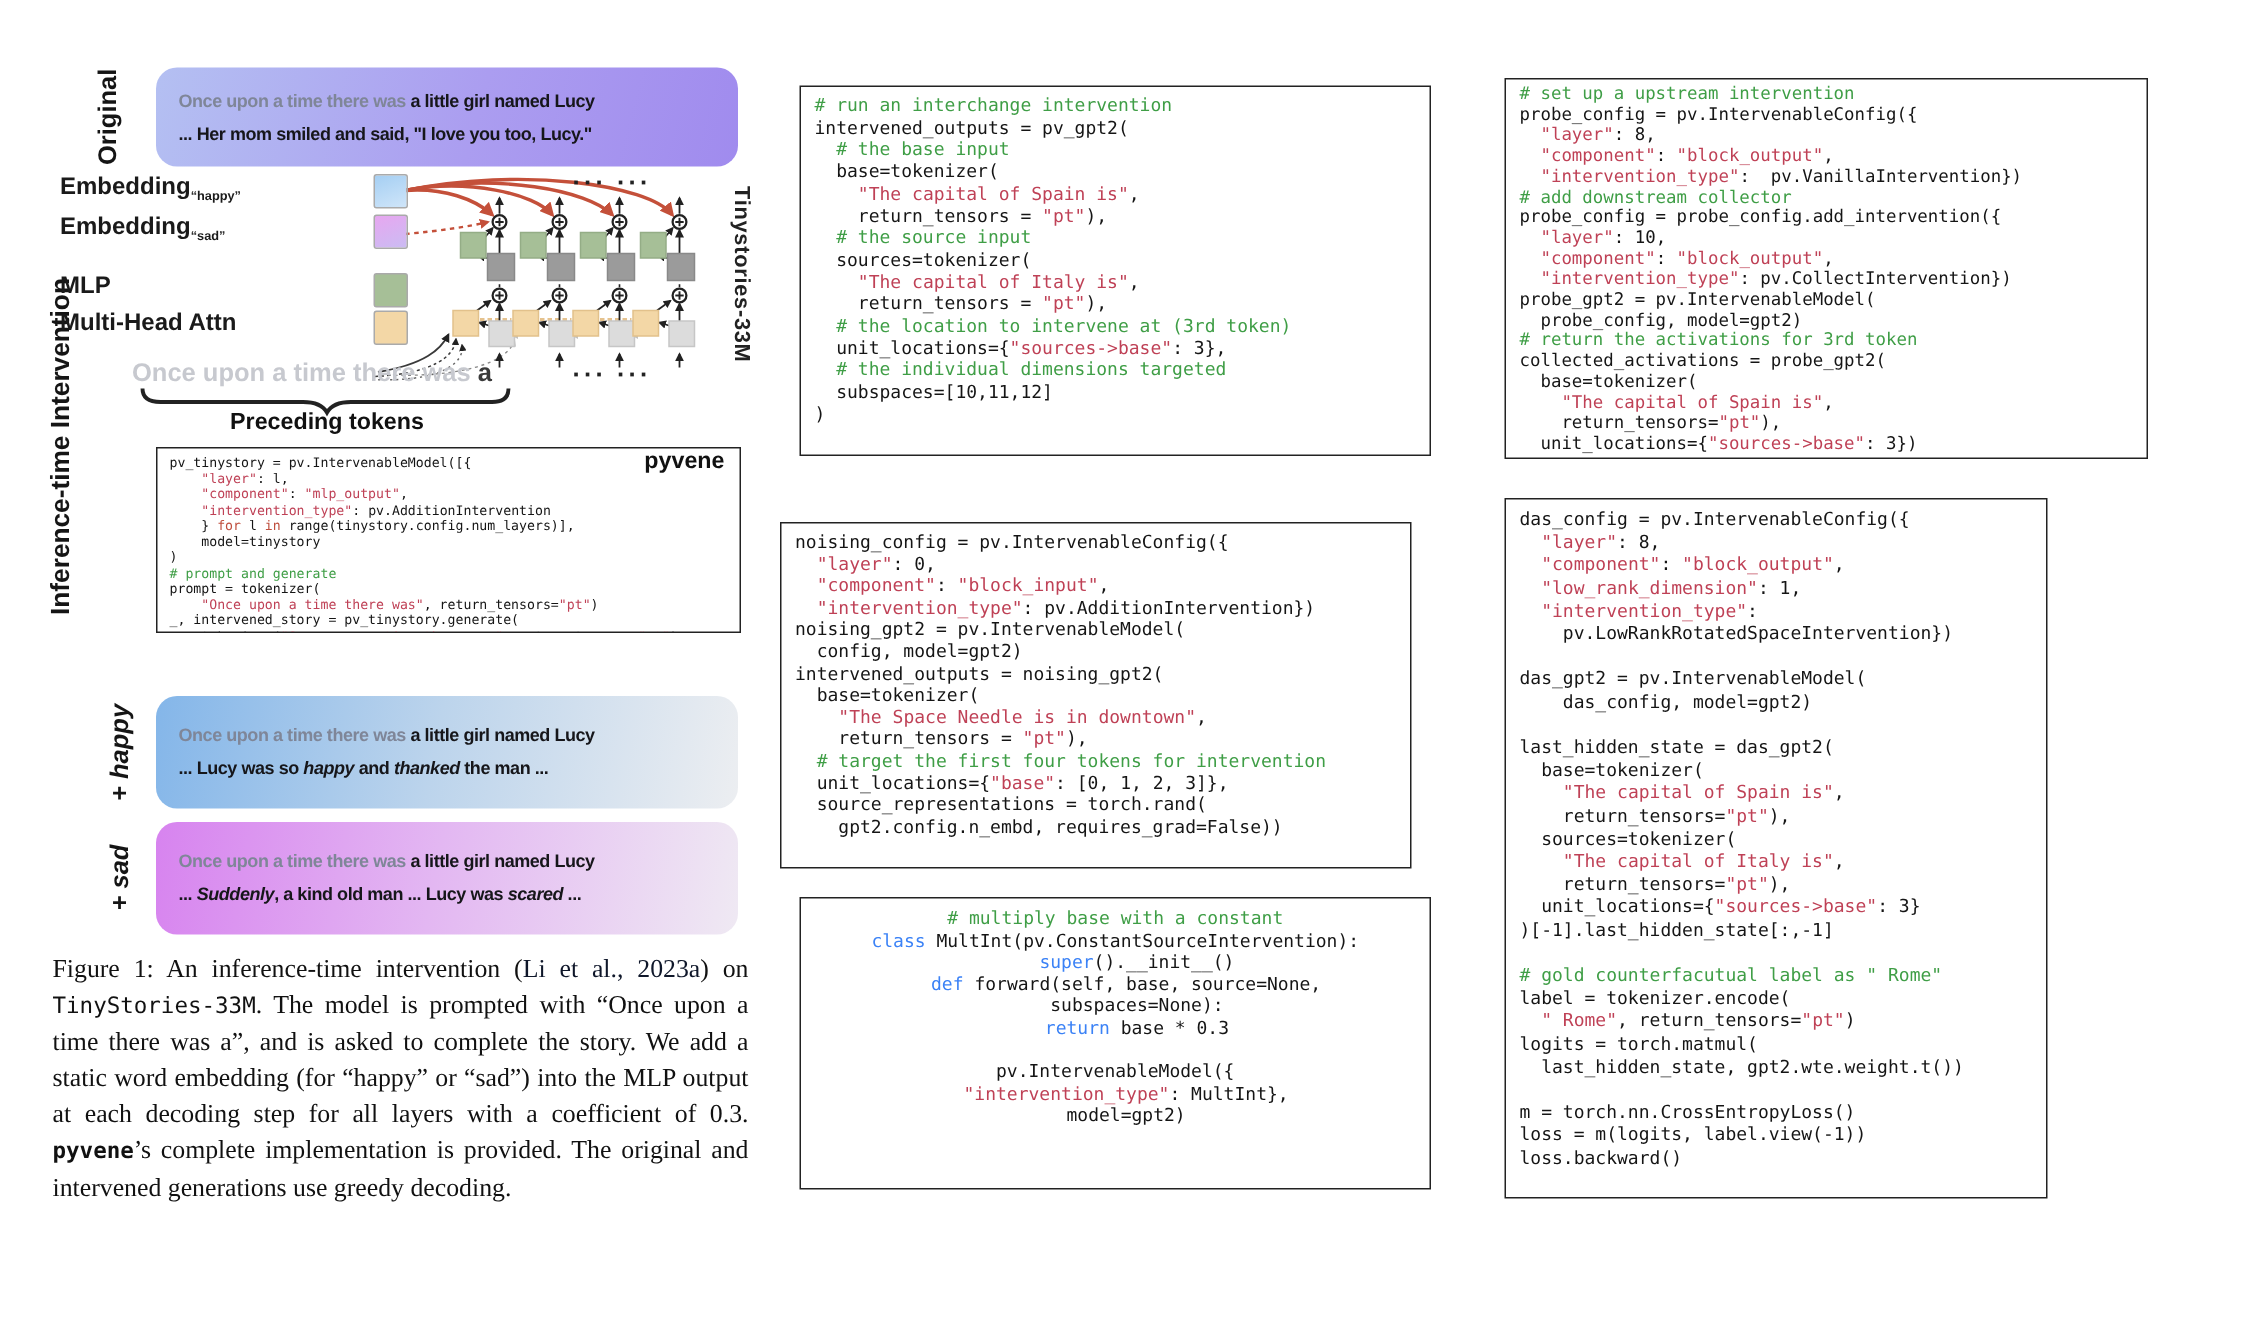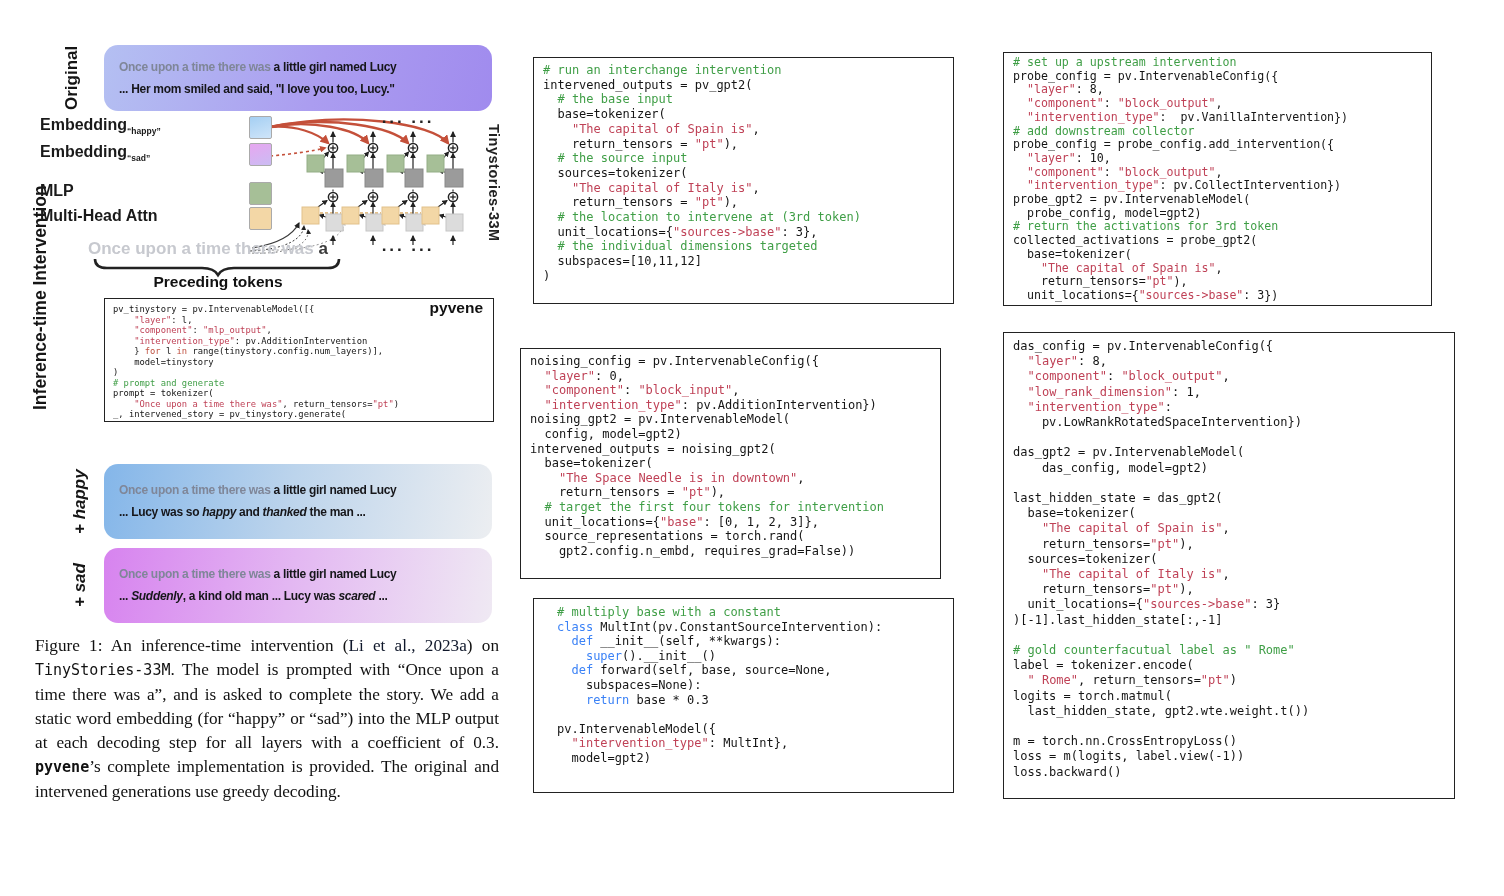--- a/index.html
+++ b/index.html
@@ -47,23 +47,23 @@
   .code-box{position:absolute;background:#fff;border:1.2px solid #222;box-sizing:border-box;
        font-family:"DejaVu Sans Mono",monospace;color:#151515;overflow:hidden;}
   .cl{white-space:pre;}
   .tok-c{color:#3f9e46;} .tok-s{color:#bf4156;} .tok-r{color:#bf4f3e;} .tok-k{color:#3b82f6;}
   .pyvene-box{left:104px;top:298px;width:390px;height:124px;border-width:1.5px;
        font-size:8.8px;line-height:10.5px;padding:5px 8px;}
   .brand{position:absolute;top:4px;right:10px;font-family:"Liberation Sans",sans-serif;
        font-weight:700;font-size:15.5px;color:#111;}
   .mid1{left:533px;top:57px;width:421px;height:247px;font-size:12px;line-height:14.7px;padding:5px 9px;}
   .mid2{left:520px;top:348px;width:421px;height:231px;font-size:12px;line-height:14.6px;padding:5px 9px;}
-  .mid3{left:533px;top:598px;width:421px;height:195px;font-size:12px;line-height:14.6px;padding:6px 23px;}
+  .mid3{left:533px;top:598px;width:421px;height:195px;font-size:12px;line-height:14.6px;padding:6px 4px;text-align:center;}
   .right1{left:1003px;top:52px;width:429px;height:254px;font-size:11.6px;line-height:13.7px;padding:3px 9px;}
-  .right2{left:1003px;top:332px;width:452px;height:467px;font-size:12px;line-height:15.2px;padding:6px 9px;}
+  .right2{left:1003px;top:332px;width:362px;height:467px;font-size:12px;line-height:15.2px;padding:6px 9px;}
   
   .caption{position:absolute;left:35px;top:634px;width:464px;margin:0;text-align:justify;
        font-family:"Liberation Serif",serif;font-size:17.2px;line-height:24.3px;color:#111;}
   .rt-i-t{}
   .rt-i-cite{color:#0f172a;cursor:pointer;}
   .rt-i-mono{font-family:"DejaVu Sans Mono",monospace;font-size:15px;}
   .rt-i-monob{font-family:"DejaVu Sans Mono",monospace;font-size:15px;font-weight:700;}
 </style>
 </head>
 <body>
@@ -266,21 +266,20 @@
       <div class="cl"><span>    return_tensors = </span><span class="tok-s">"pt"</span><span>),</span></div>
       <div class="cl"><span class="tok-c">  # target the first four tokens for intervention</span></div>
       <div class="cl"><span>  unit_locations={</span><span class="tok-s">"base"</span><span>: [0, 1, 2, 3]},</span></div>
       <div class="cl"><span>  source_representations = torch.rand(</span></div>
       <div class="cl"><span>    gpt2.config.n_embd, requires_grad=False))</span></div>
       <div class="cl">&nbsp;</div>
     </div>
   <div class="code-box mid3">
       <div class="cl"><span class="tok-c"># multiply base with a constant</span></div>
       <div class="cl"><span class="tok-k">class</span><span> MultInt(pv.ConstantSourceIntervention):</span></div>
-      <div class="cl"><span>  </span><span class="tok-k">def</span><span> __init__(self, **kwargs):</span></div>
       <div class="cl"><span>    </span><span class="tok-k">super</span><span>().__init__()</span></div>
       <div class="cl"><span>  </span><span class="tok-k">def</span><span> forward(self, base, source=None,</span></div>
       <div class="cl"><span>    subspaces=None):</span></div>
       <div class="cl"><span>    </span><span class="tok-k">return</span><span> base * 0.3</span></div>
       <div class="cl">&nbsp;</div>
       <div class="cl"><span>pv.IntervenableModel({</span></div>
       <div class="cl"><span>  </span><span class="tok-s">"intervention_type"</span><span>: MultInt},</span></div>
       <div class="cl"><span>  model=gpt2)</span></div>
     </div>
 

